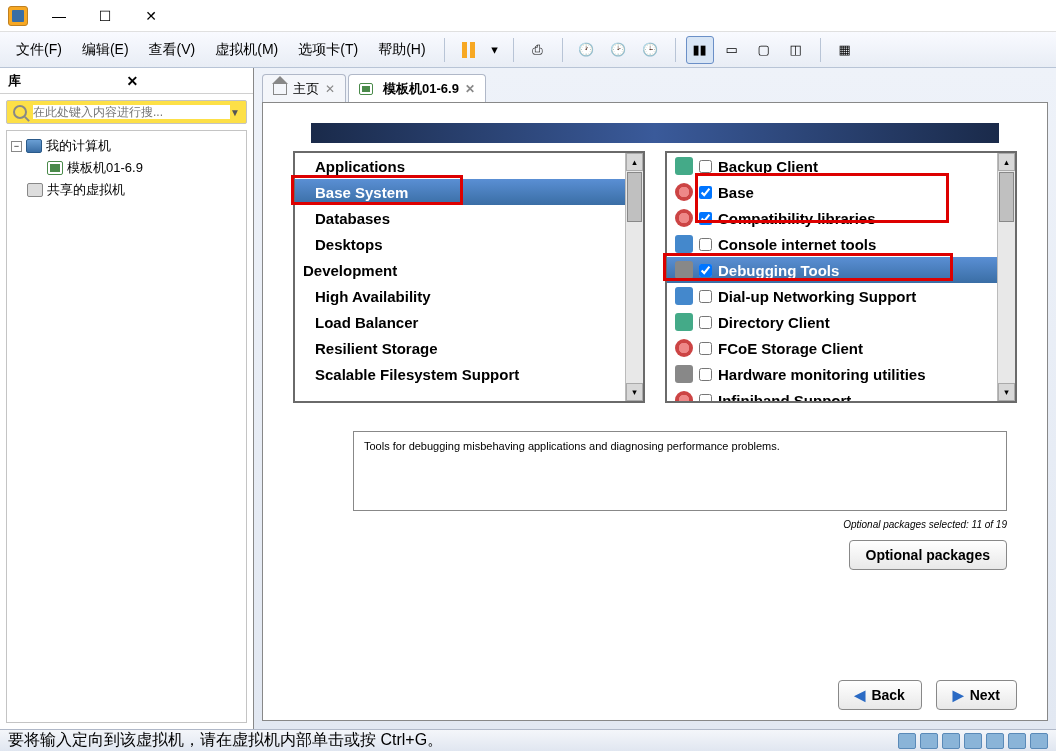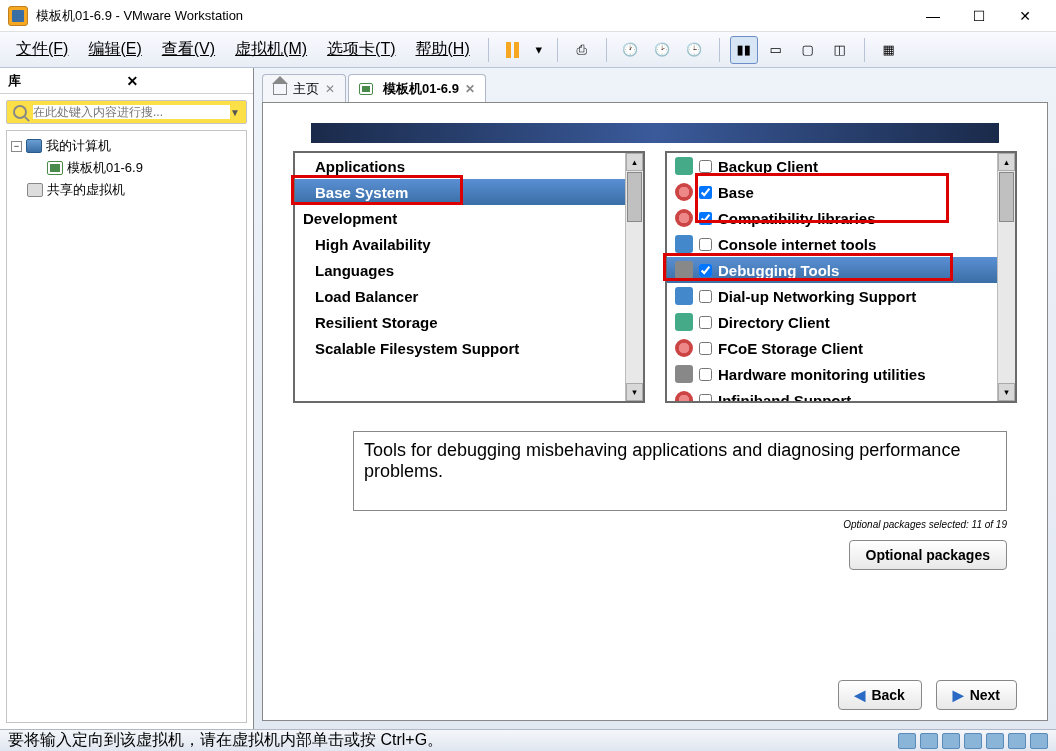--- a/index.html
+++ b/index.html
@@ -6,21 +6,21 @@
 body { font-family: "Microsoft YaHei", Arial, sans-serif; font-size: 13px; background: #fff; width: 1056px; height: 751px; overflow: hidden; position: relative; }
 
 .titlebar { height: 32px; background: #fff; display: flex; align-items: center; padding: 0 8px; border-bottom: 1px solid #e0e0e0; }
 .titlebar-icon { width: 20px; height: 20px; background: #f7a823; border: 1px solid #c08020; border-radius: 3px; margin-right: 8px; position: relative; }
 .titlebar-icon::after { content: ""; position: absolute; top: 3px; left: 3px; right: 3px; bottom: 3px; background: #3a6ea5; border-radius: 1px; }
 .titlebar-text { flex: 1; font-size: 13px; }
 .win-controls { display: flex; }
 .win-btn { width: 46px; height: 28px; display: flex; align-items: center; justify-content: center; font-size: 14px; }
 
 .menubar { height: 36px; background: linear-gradient(#f9faff, #e8edf5); border-bottom: 1px solid #b8c4d6; display: flex; align-items: center; padding: 0 8px; gap: 4px; }
-.menu-item { padding: 4px 8px; font-size: 16px; text-decoration: underline; }
+.menu-item { padding: 4px 8px; font-size: 14px; }
 .toolbar-sep { width: 1px; height: 24px; background: #b8c4d6; margin: 0 6px; }
 .tb-btn { width: 28px; height: 28px; display: flex; align-items: center; justify-content: center; border: 1px solid transparent; border-radius: 3px; }
 .tb-btn.active { border-color: #6a8fc7; background: #d8e5f5; }
 .pause-icon { display: flex; gap: 3px; }
 .pause-icon span { width: 5px; height: 16px; background: #f7a823; }
 
 .main-area { display: flex; height: calc(100% - 32px - 36px - 22px); }
 
 .sidebar { width: 254px; border-right: 1px solid #888; display: flex; flex-direction: column; background: #fff; }
 .sidebar-header { height: 26px; display: flex; align-items: center; padding: 0 8px; border-bottom: 1px solid #d0d0d0; }
@@ -66,38 +66,37 @@
 .list-row-icon.tools { background: #888; }
 .list-row-icon.db { background: #4a8; }
 .list-row-icon.net { background: #48c; }
 .scrollbar-v { width: 18px; background: #e8e8e8; border-left: 1px solid #bbb; display: flex; flex-direction: column; }
 .scroll-btn { height: 18px; background: #d8d8d8; border: 1px solid #aaa; display: flex; align-items: center; justify-content: center; font-size: 9px; }
 .scroll-thumb { flex: 0 0 50px; background: #c0c0c0; border: 1px solid #888; margin: 1px; }
 .scroll-track { flex: 1; }
 
 .red-box { position: absolute; border: 3px solid #d00; pointer-events: none; z-index: 10; }
 
-.desc-box { margin-top: 28px; margin-left: 60px; margin-right: 10px; border: 1px solid #888; padding: 8px 10px; height: 80px; font-size: 18px; }
+.desc-box { margin-top: 28px; margin-left: 60px; margin-right: 10px; border: 1px solid #888; padding: 8px 10px; height: 80px; font-size: 11px; }
 .pkg-selected { text-align: right; font-style: italic; margin: 8px 10px 0; font-size: 10px; }
 .opt-btn-row { text-align: right; margin: 10px 10px 0; }
 .btn { display: inline-flex; align-items: center; gap: 6px; padding: 6px 16px; border: 1px solid #888; border-radius: 4px; background: linear-gradient(#fff, #e8e8e8); font-size: 14px; font-weight: bold; }
 
 .nav-btns { display: flex; justify-content: flex-end; gap: 14px; padding: 10px 30px; }
 
 .statusbar { height: 22px; background: linear-gradient(#f4f6fa, #e0e6f0); border-top: 1px solid #b0b8c8; display: flex; align-items: center; padding: 0 8px; font-size: 16px; }
 .statusbar-text { flex: 1; }
 .status-icons { display: flex; gap: 4px; }
 .status-icon { width: 18px; height: 16px; background: #8ab4d8; border: 1px solid #5a8ab8; border-radius: 2px; }
 </style>
 </head>
 <body>
 
 <div class="titlebar">
   <div class="titlebar-icon"></div>
-  <div class="titlebar-text">模板机01-6.9 - VMware Workstation</div>
   <div class="win-controls">
     <div class="win-btn">—</div>
     <div class="win-btn">☐</div>
     <div class="win-btn">✕</div>
   </div>
 </div>
 
 <div class="menubar">
   <div class="menu-item">文件(F)</div>
   <div class="menu-item">编辑(E)</div>
@@ -174,23 +173,24 @@
       <div class="vm-screen-spacer"></div>
       <div class="vm-top-bar"></div>
 
       <div class="package-area">
         <div class="list-panels">
           <div class="list-panel">
             <div class="red-box" style="top:22px;left:-4px;width:172px;height:30px;"></div>
             <div class="list-content" id="categories-list">
                 <div class="list-row" style="padding-left: 20px;">Applications</div>
                 <div class="list-row selected" style="padding-left: 20px;">Base System</div>
+                <div class="list-row" style="padding-left: 20px;">Databases</div>
+                <div class="list-row" style="padding-left: 20px;">Desktops</div>
                 <div class="list-row" style="padding-left: 8px;">Development</div>
                 <div class="list-row" style="padding-left: 20px;">High Availability</div>
-                <div class="list-row" style="padding-left: 20px;">Languages</div>
                 <div class="list-row" style="padding-left: 20px;">Load Balancer</div>
                 <div class="list-row" style="padding-left: 20px;">Resilient Storage</div>
                 <div class="list-row" style="padding-left: 20px;">Scalable Filesystem Support</div>
               </div>
             <div class="scrollbar-v">
               <div class="scroll-btn">▴</div>
               <div class="scroll-thumb"></div>
               <div class="scroll-track"></div>
               <div class="scroll-btn">▾</div>
             </div>

